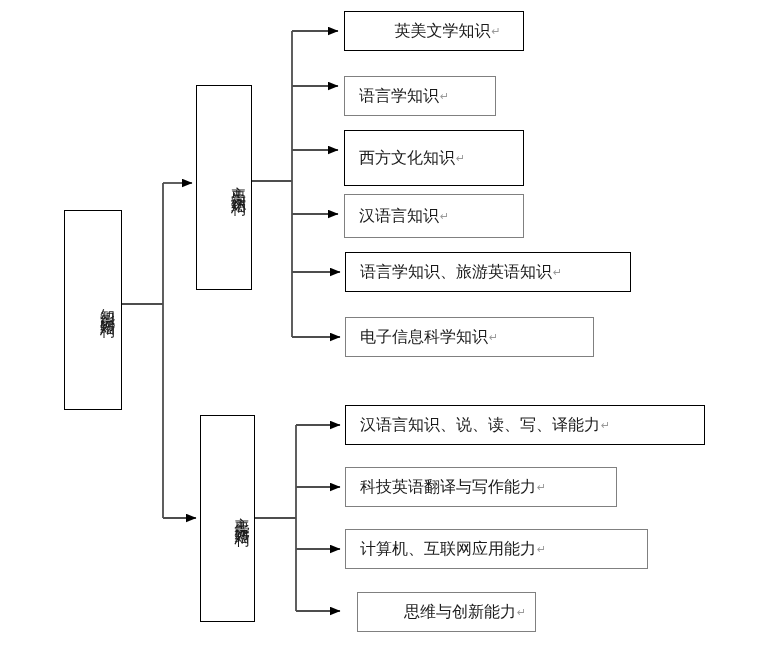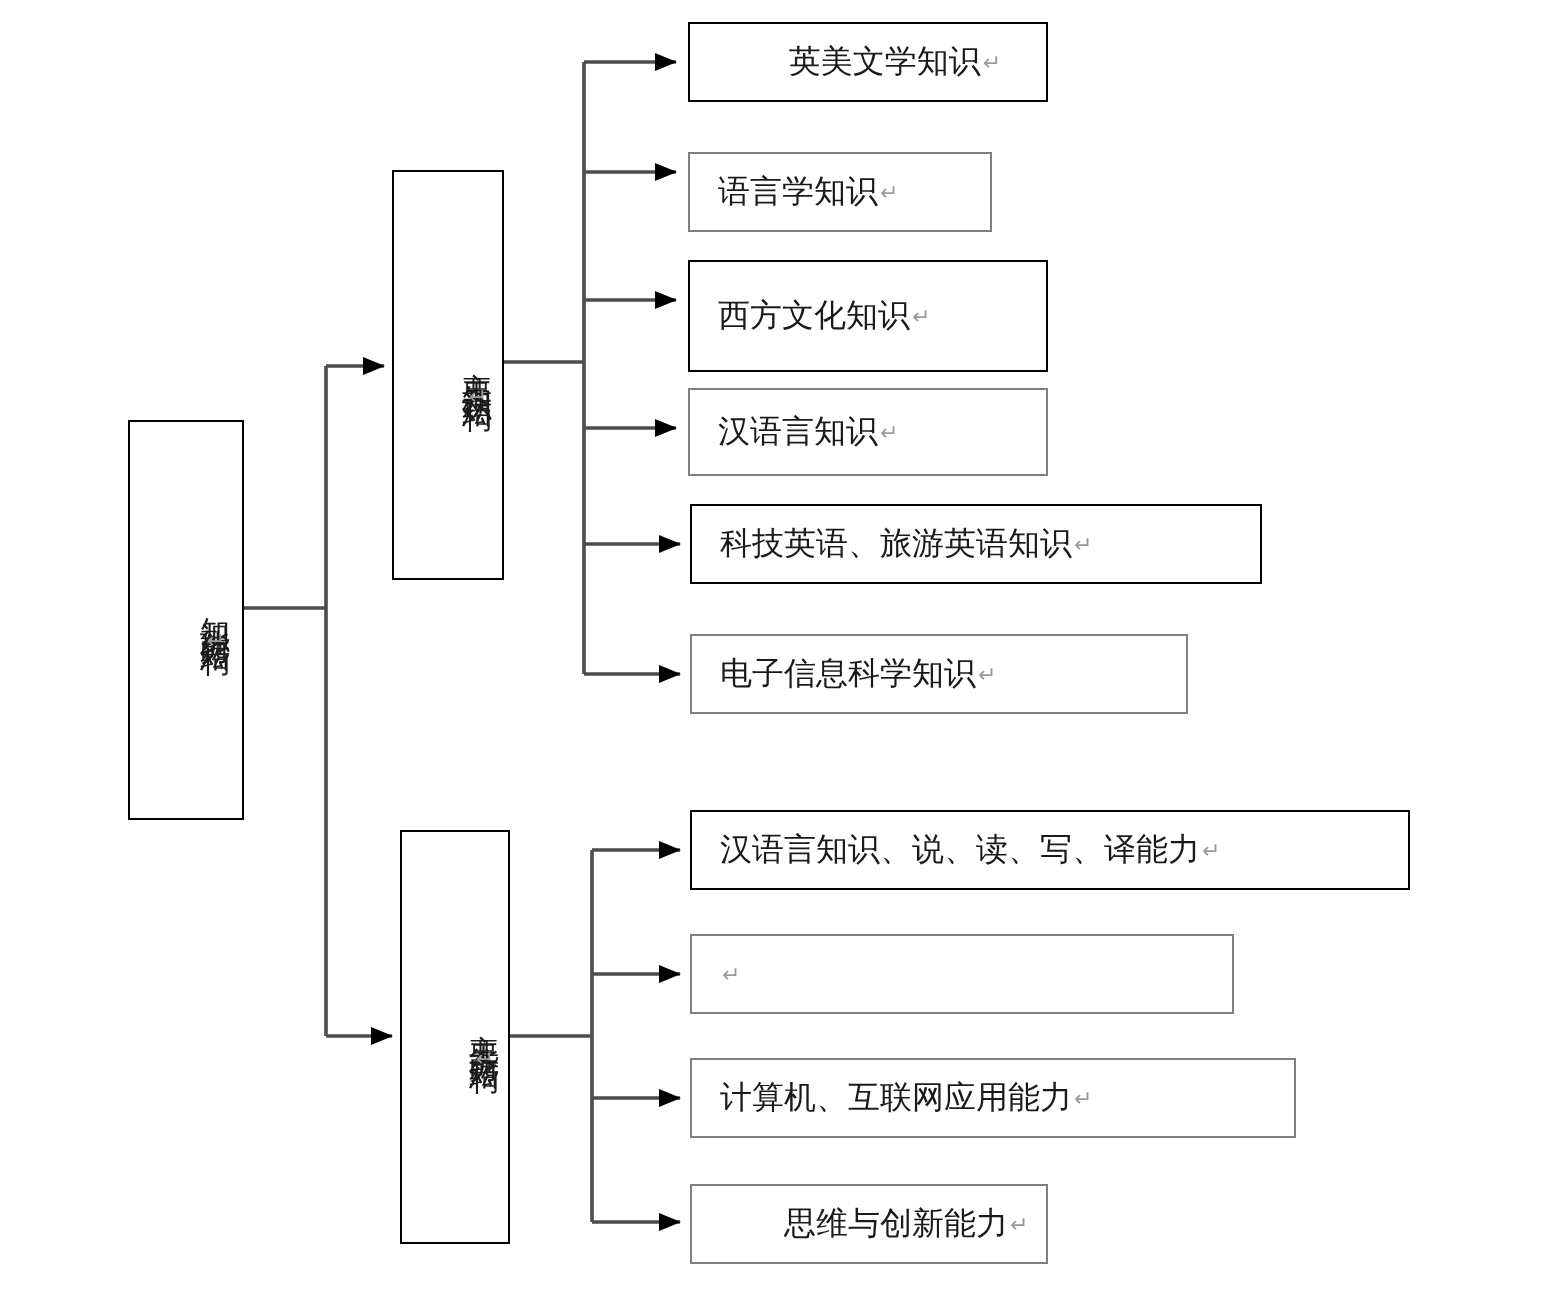--- a/index.html
+++ b/index.html
@@ -130,41 +130,42 @@
     <span>西方文化知识</span>
       <span class="pilcrow">↵</span>
   </div>
 
   <div class="node gray leaf left" style="left:344px; top:194px; width:180px; height:44px;">
     <span>汉语言知识</span>
       <span class="pilcrow">↵</span>
   </div>
 
   <div class="node black leaf left" style="left:345px; top:252px; width:286px; height:40px;">
-    <span>科技英语、旅游英语知识</span>
+    <span>语言学知识、旅游英语知识</span>
       <span class="pilcrow">↵</span>
   </div>
 
   <div class="node gray leaf left" style="left:345px; top:317px; width:249px; height:40px;">
     <span>电子信息科学知识</span>
       <span class="pilcrow">↵</span>
   </div>
 
   <div class="node black leaf left" style="left:345px; top:405px; width:360px; height:40px;">
     <span>汉语言知识、说、读、写、译能力</span>
       <span class="pilcrow">↵</span>
   </div>
 
   <div class="node gray leaf left" style="left:345px; top:467px; width:272px; height:40px;">
+    <span>科技英语翻译与写作能力</span>
       <span class="pilcrow">↵</span>
   </div>
 
   <div class="node gray leaf left" style="left:345px; top:529px; width:303px; height:40px;">
     <span>计算机、互联网应用能力</span>
       <span class="pilcrow">↵</span>
   </div>
 
-  <div class="node gray leaf left" style="left:345px; top:592px; width:179px; height:40px;padding-left:46px;">
+  <div class="node gray leaf left" style="left:357px; top:592px; width:179px; height:40px;padding-left:46px;">
     <span>思维与创新能力</span>
       <span class="pilcrow">↵</span>
   </div>
 
 </div>
 
 </body></html>

